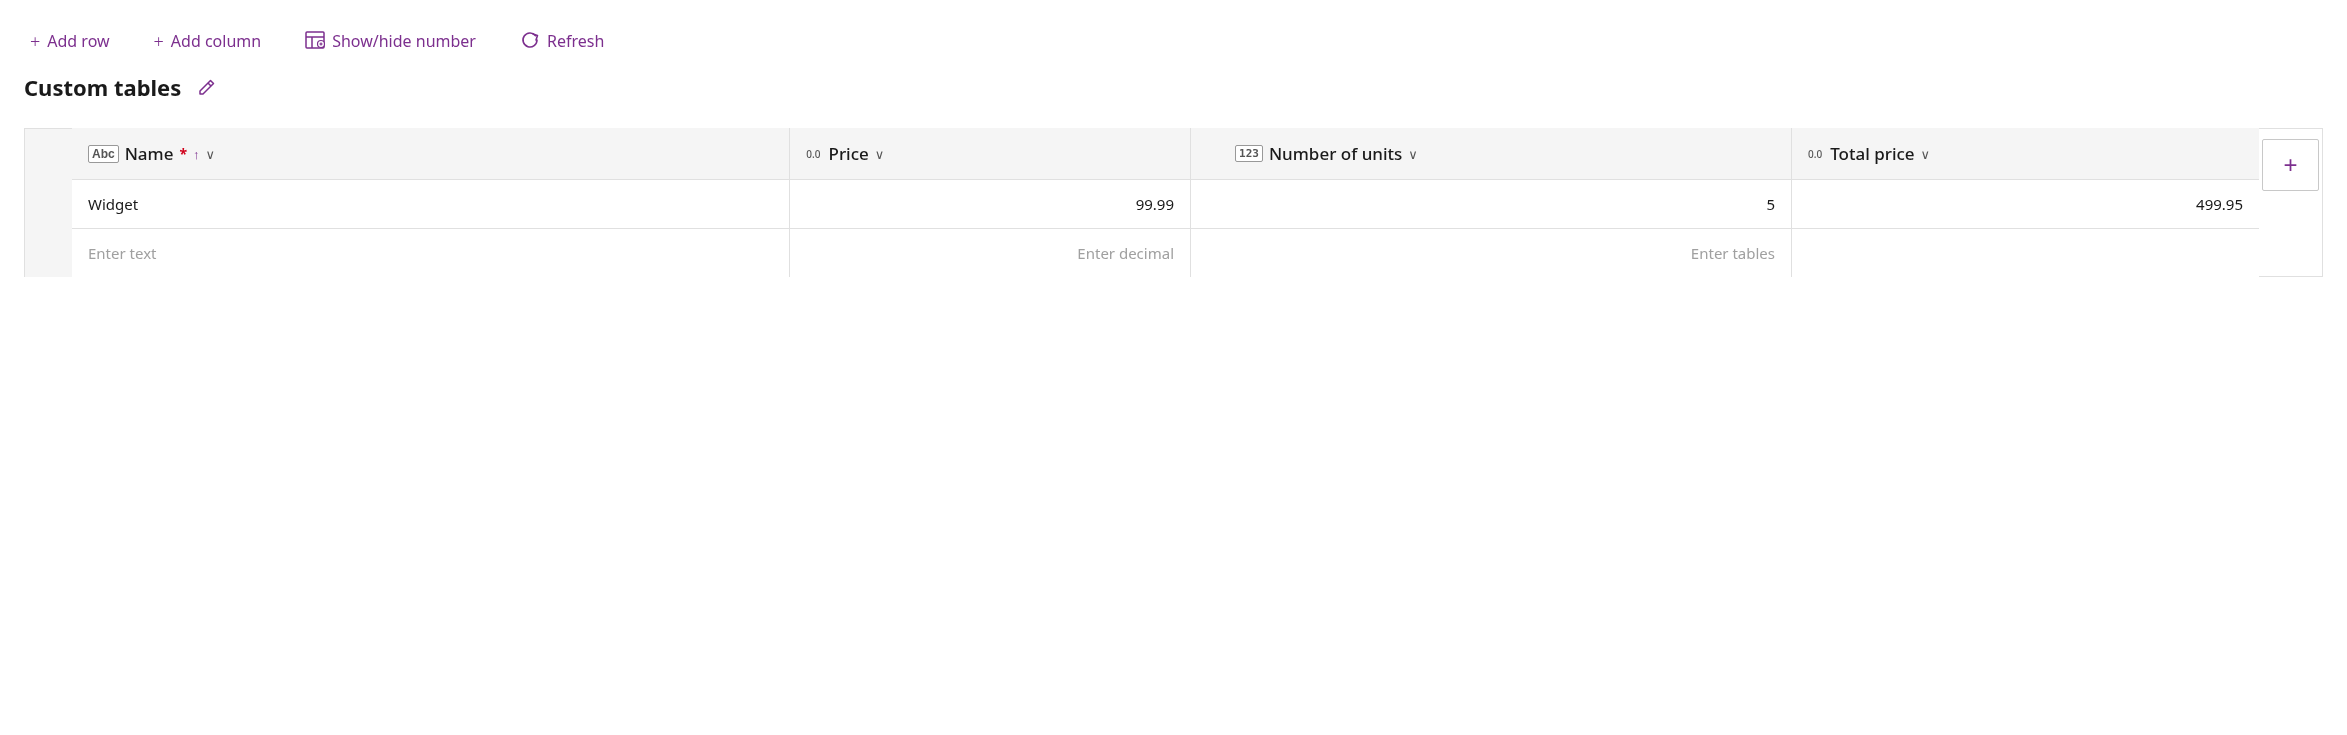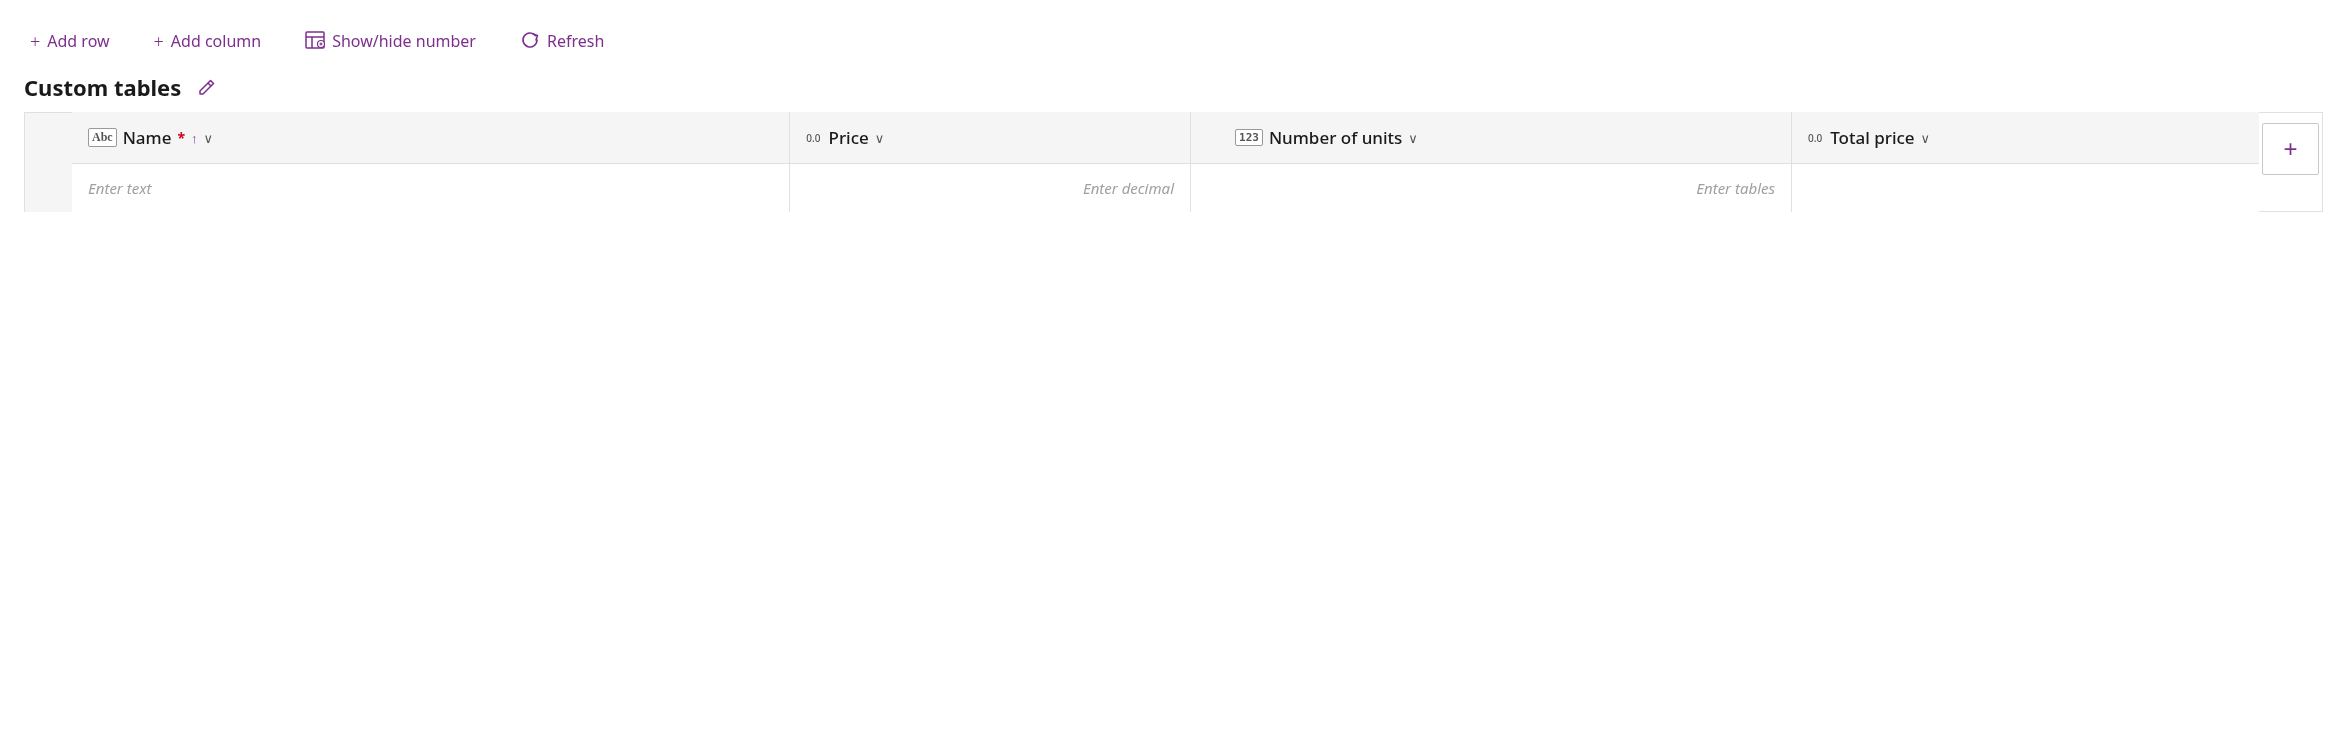--- a/index.html
+++ b/index.html
@@ -42,21 +42,21 @@
     .toolbar-btn .icon {
       font-size: 18px;
       font-weight: 300;
       line-height: 1;
     }
 
     .page-title-row {
       display: flex;
       align-items: center;
       gap: 12px;
-      margin-bottom: 10px;
+      margin-bottom: 26px;
     }
 
     .page-title {
       font-size: 22px;
       font-weight: 700;
       color: #1a1a1a;
     }
 
     .edit-icon-btn {
       background: none;
@@ -101,21 +101,21 @@
       gap: 6px;
     }
 
     th .col-type-icon {
       font-size: 12px;
       color: #555;
       border: 1px solid #999;
       padding: 1px 3px;
       border-radius: 2px;
       font-weight: 600;
-      font-family: Liberation Serif, serif;
+      font-family: Liberation Sans, sans-serif;
       background: #fff;
     }
 
     th .col-type-icon-123 {
       font-size: 11px;
       color: #555;
       border: 1px solid #999;
       padding: 1px 3px;
       border-radius: 2px;
       font-weight: 600;
@@ -163,21 +163,20 @@
     td:last-child {
       border-right: none;
     }
 
     td.numeric {
       text-align: right;
     }
 
     td.placeholder {
       color: #a0a0a0;
-      font-style: italic;
     }
 
     tr:last-child td {
       border-bottom: none;
     }
 
     .outer-table {
       display: flex;
       align-items: stretch;
     }
@@ -297,20 +296,34 @@
             <div class="col-header-inner">
               <span class="decimal-prefix">0.0</span>
               <span class="col-label">Total price</span>
               <span class="dropdown-icon">∨</span>
             </div>
           </th>
         </tr>
       </thead>
       <tbody>
 
+        <tr>
+          <td class="col-name">
+            <span>Widget</span>
+          </td>
+          <td class="col-price numeric">
+            <span>99.99</span>
+          </td>
+          <td class="col-units numeric">
+            <span>5</span>
+          </td>
+          <td class="col-total numeric">
+            <span>499.95</span>
+          </td>
+        </tr>
 
         <tr>
           <td class="col-name placeholder">
             <span>Enter text</span>
           </td>
           <td class="col-price placeholder numeric">
             <span>Enter decimal</span>
           </td>
           <td class="col-units placeholder numeric">
             <span>Enter tables</span>

